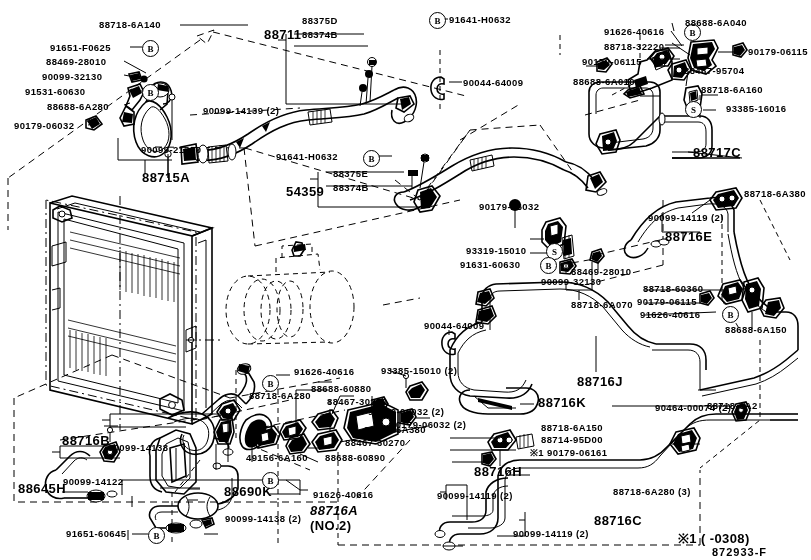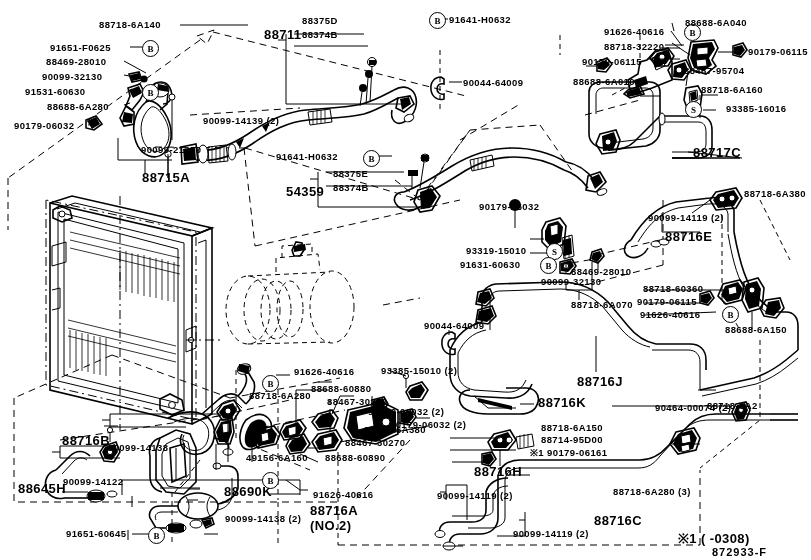--- a/index.html
+++ b/index.html
@@ -645,21 +645,21 @@
 <div class="lbl" style="left:50px;top:42px;">91651-F0625</div>
 <div class="cir" style="left:142px;top:40px;">B</div>
 <div class="lbl" style="left:46px;top:56px;">88469-28010</div>
 <div class="lbl" style="left:42px;top:71px;">90099-32130</div>
 <div class="lbl" style="left:25px;top:86px;">91531-60630</div>
 <div class="cir" style="left:142px;top:84px;">B</div>
 <div class="lbl" style="left:47px;top:101px;">88688-6A280</div>
 <div class="lbl" style="left:14px;top:120px;">90179-06032</div>
 <div class="lbl" style="left:141px;top:144px;">90099-21380</div>
 <div class="lbl big" style="left:134px;top:172px;margin-left:8px;">88715A</div>
-<div class="lbl" style="left:203px;top:115px;">90099-14139 (2)</div>
+<div class="lbl" style="left:203px;top:105px;">90099-14139 (2)</div>
 
 <div class="lbl big" style="left:264px;top:29px;">88711</div>
 <div class="lbl" style="left:302px;top:15px;">88375D</div>
 <div class="lbl" style="left:302px;top:29px;">88374B</div>
 <div class="cir" style="left:429px;top:12px;">B</div>
 <div class="lbl" style="left:449px;top:14px;">91641-H0632</div>
 <div class="lbl" style="left:463px;top:77px;">90044-64009</div>
 
 <div class="lbl" style="left:604px;top:26px;">91626-40616</div>
 <div class="cir" style="left:684px;top:24px;">B</div>
@@ -712,21 +712,21 @@
 <div class="lbl" style="left:390px;top:419px;">90179-06032 (2)</div>
 <div class="lbl" style="left:364px;top:424px;">88688-6A380</div>
 <div class="lbl" style="left:345px;top:437px;">88467-30270</div>
 <div class="lbl" style="left:325px;top:452px;">88688-60890</div>
 <div class="lbl" style="left:221px;top:390px;padding-left:28px;">88718-6A280</div>
 <div class="lbl" style="left:246px;top:452px;">49156-6A160</div>
 <div class="lbl big" style="left:224px;top:486px;">88690K</div>
 <div class="cir" style="left:262px;top:472px;">B</div>
 <div class="lbl" style="left:313px;top:489px;">91626-40616</div>
 
-<div class="lbl big" style="left:310px;top:505px;">88716A</div>
+<div class="lbl big" style="left:310px;top:505px;font-style:italic;">88716A</div>
 <div class="lbl big" style="left:310px;top:520px;">(NO.2)</div>
 <div class="lbl" style="left:225px;top:513px;">90099-14138 (2)</div>
 
 <div class="lbl big" style="left:62px;top:435px;">88716B</div>
 <div class="lbl" style="left:108px;top:442px;">90099-14138</div>
 <div class="lbl big" style="left:18px;top:483px;">88645H</div>
 <div class="lbl" style="left:63px;top:476px;">90099-14122</div>
 <div class="lbl" style="left:66px;top:528px;">91651-60645</div>
 <div class="cir" style="left:148px;top:527px;">B</div>
 

